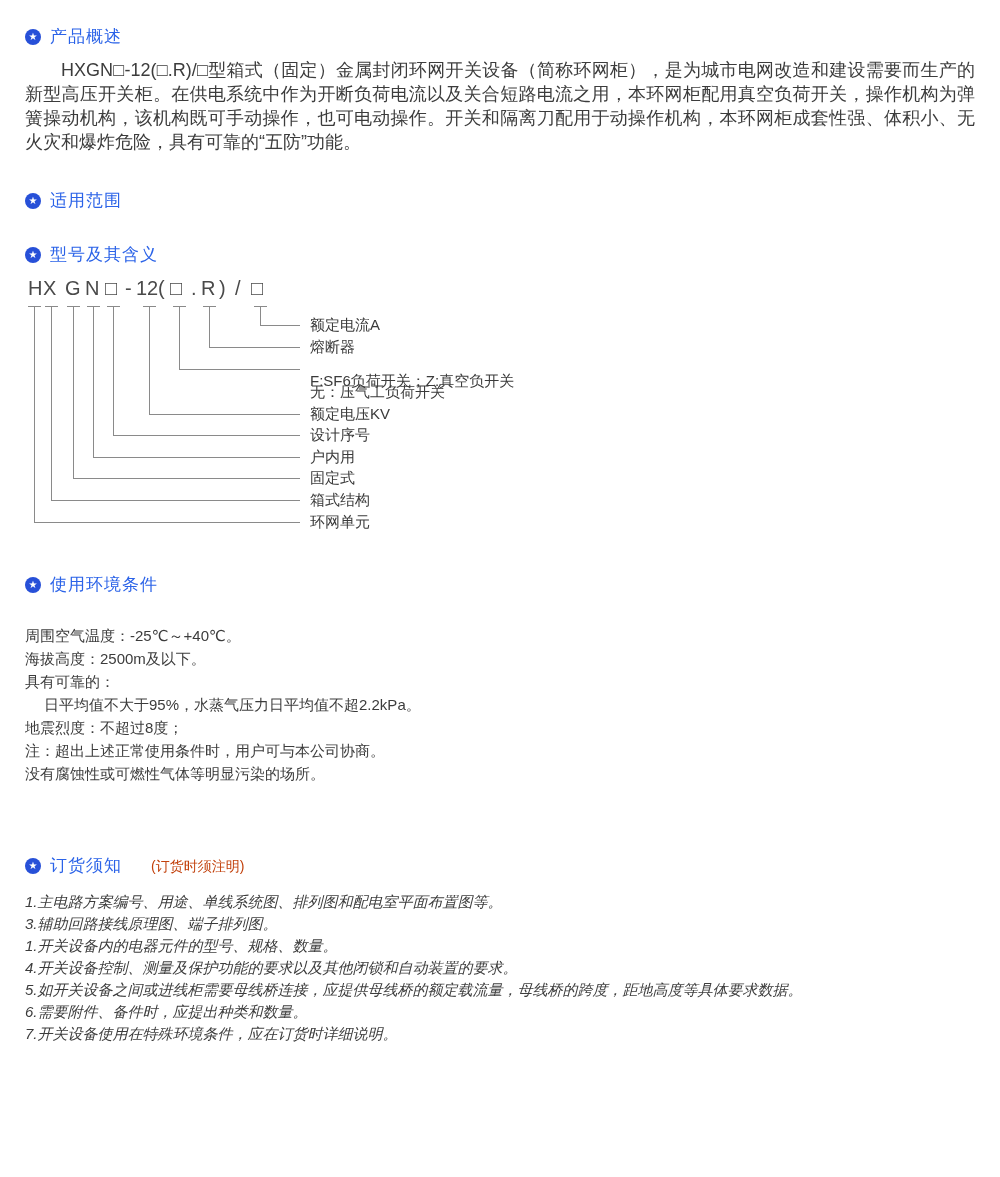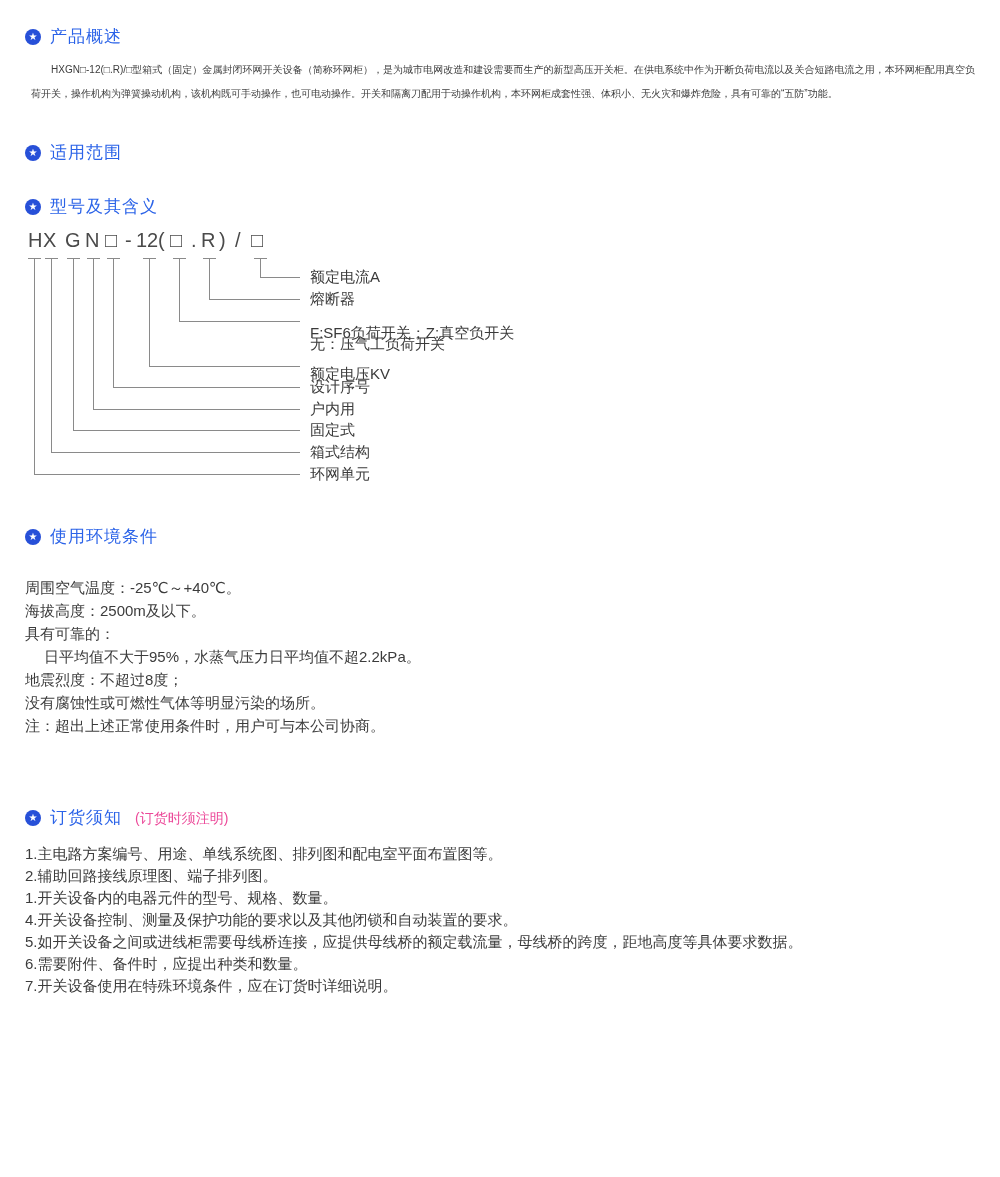--- a/index.html
+++ b/index.html
@@ -14,25 +14,25 @@
     color:#3a3a3a;
   }
   .sec-head { display:flex; align-items:center; gap:9px; height:22px; }
   .sec-icon {
     width:16px; height:16px; border-radius:50%;
     background:#2750d8; color:#ffffff;
     display:flex; align-items:center; justify-content:center;
     font-size:10px; line-height:1; flex:0 0 auto;
   }
   .sec-title { color:#2b63e8; font-size:17px; line-height:22px; letter-spacing:1px; }
-  .sec-sub   { color:#ec4899; font-size:14px; line-height:22px; margin-left:4px; }
+  .sec-sub   { color:#c2410c; font-size:14px; line-height:22px; margin-left:20px; }
 
   .body-para {
-    margin:10px 0 0 6px;
-    font-size:10px; line-height:24px;
+    margin:10px 0 0 0;
+    font-size:18px; line-height:24px;
     text-align:justify; text-indent:2em;
     color:#3c3c3c;
   }
 
   .mt-sec2 { margin-top:36px; }
   .mt-sec3 { margin-top:32px; }
   .mt-sec4 { margin-top:38px; }
   .mt-sec5 { margin-top:70px; }
 
   
@@ -50,21 +50,21 @@
     font-size:15px; line-height:22px; color:#3a3a3a; white-space:nowrap;
   }
 
   
   .env-block { margin-top:28px; }
   .env-line { font-size:15px; line-height:23px; color:#3c3c3c; }
   .env-line.indent { padding-left:19px; }
 
   
   .order-block { margin-top:14px; }
-  .order-item { font-size:15px; line-height:22px; color:#3c3c3c; }
+  .order-item { font-size:15px; line-height:22px; color:#3c3c3c;font-style:italic; }
 </style>
 </head>
 <body>
 
 <div class="page">
 
   <div class="sec-head">
     <span class="sec-icon">★</span>
     <span class="sec-title">产品概述</span>
   </div>
@@ -124,50 +124,50 @@
     <div class="hline" style="top:161px; left:88px;  width:187px"></div>
     <div class="hline" style="top:183px; left:68px;  width:207px"></div>
     <div class="hline" style="top:204px; left:48px;  width:227px"></div>
     <div class="hline" style="top:226px; left:26px;  width:249px"></div>
     <div class="hline" style="top:248px; left:9px;   width:266px"></div>
 
     <span class="dlabel" style="top:40px">额定电流A</span>
     <span class="dlabel" style="top:62px">熔断器</span>
     <span class="dlabel" style="top:96px">F:SF6负荷开关；Z:真空负开关</span>
     <span class="dlabel" style="top:107px">无：压气工负荷开关</span>
-    <span class="dlabel" style="top:137px">额定电压KV</span>
+    <span class="dlabel" style="top:129px">额定电压KV</span>
     <span class="dlabel" style="top:150px">设计序号</span>
     <span class="dlabel" style="top:172px">户内用</span>
     <span class="dlabel" style="top:193px">固定式</span>
     <span class="dlabel" style="top:215px">箱式结构</span>
     <span class="dlabel" style="top:237px">环网单元</span>
   </div>
 
   <div class="sec-head mt-sec4">
     <span class="sec-icon">★</span>
     <span class="sec-title">使用环境条件</span>
   </div>
   <div class="env-block">
     <div class="env-line">周围空气温度：-25℃～+40℃。</div>
     <div class="env-line">海拔高度：2500m及以下。</div>
     <div class="env-line">具有可靠的：</div>
     <div class="env-line indent">日平均值不大于95%，水蒸气压力日平均值不超2.2kPa。</div>
     <div class="env-line">地震烈度：不超过8度；</div>
+    <div class="env-line">注：超出上述正常使用条件时，用户可与本公司协商。</div>
     <div class="env-line">没有腐蚀性或可燃性气体等明显污染的场所。</div>
-    <div class="env-line">注：超出上述正常使用条件时，用户可与本公司协商。</div>
   </div>
 
   <div class="sec-head mt-sec5">
     <span class="sec-icon">★</span>
     <span class="sec-title">订货须知</span>
     <span class="sec-sub">(订货时须注明)</span>
   </div>
   <div class="order-block">
     <div class="order-item">1.主电路方案编号、用途、单线系统图、排列图和配电室平面布置图等。</div>
-    <div class="order-item">2.辅助回路接线原理图、端子排列图。</div>
+    <div class="order-item">3.辅助回路接线原理图、端子排列图。</div>
     <div class="order-item">1.开关设备内的电器元件的型号、规格、数量。</div>
     <div class="order-item">4.开关设备控制、测量及保护功能的要求以及其他闭锁和自动装置的要求。</div>
     <div class="order-item">5.如开关设备之间或进线柜需要母线桥连接，应提供母线桥的额定载流量，母线桥的跨度，距地高度等具体要求数据。</div>
     <div class="order-item">6.需要附件、备件时，应提出种类和数量。</div>
     <div class="order-item">7.开关设备使用在特殊环境条件，应在订货时详细说明。</div>
   </div>
 
 </div>
 
 </body></html>

